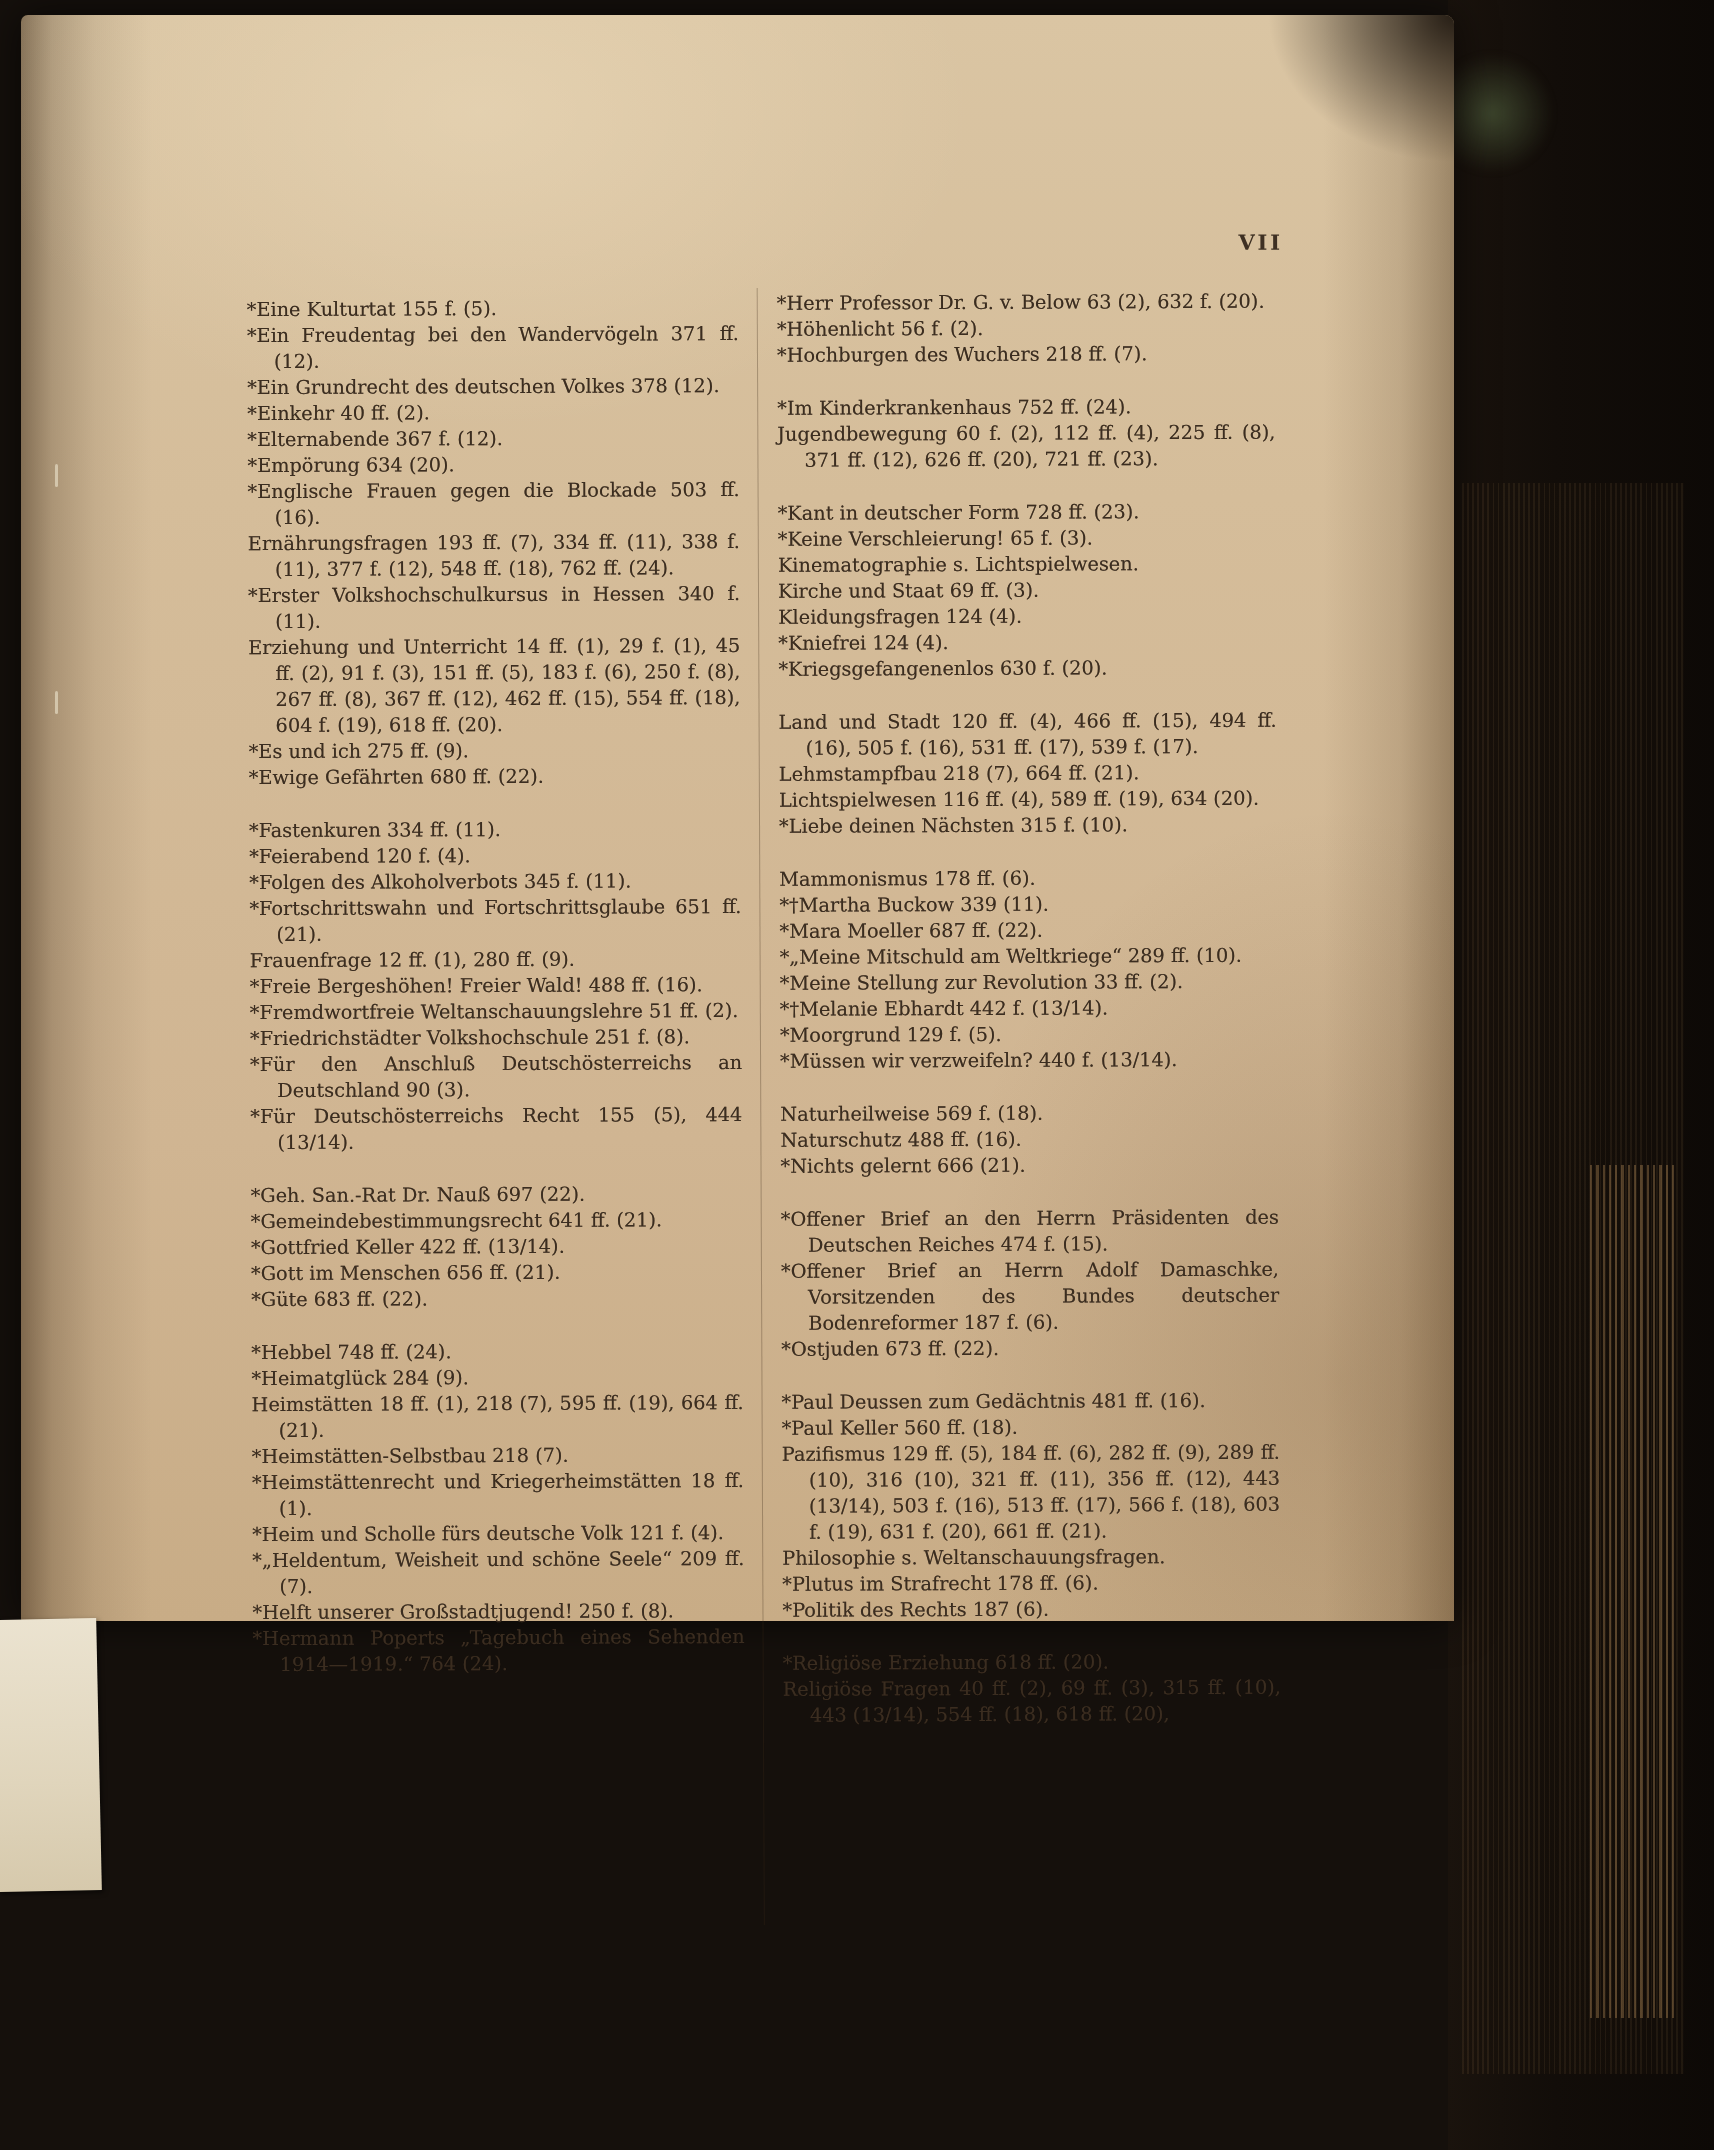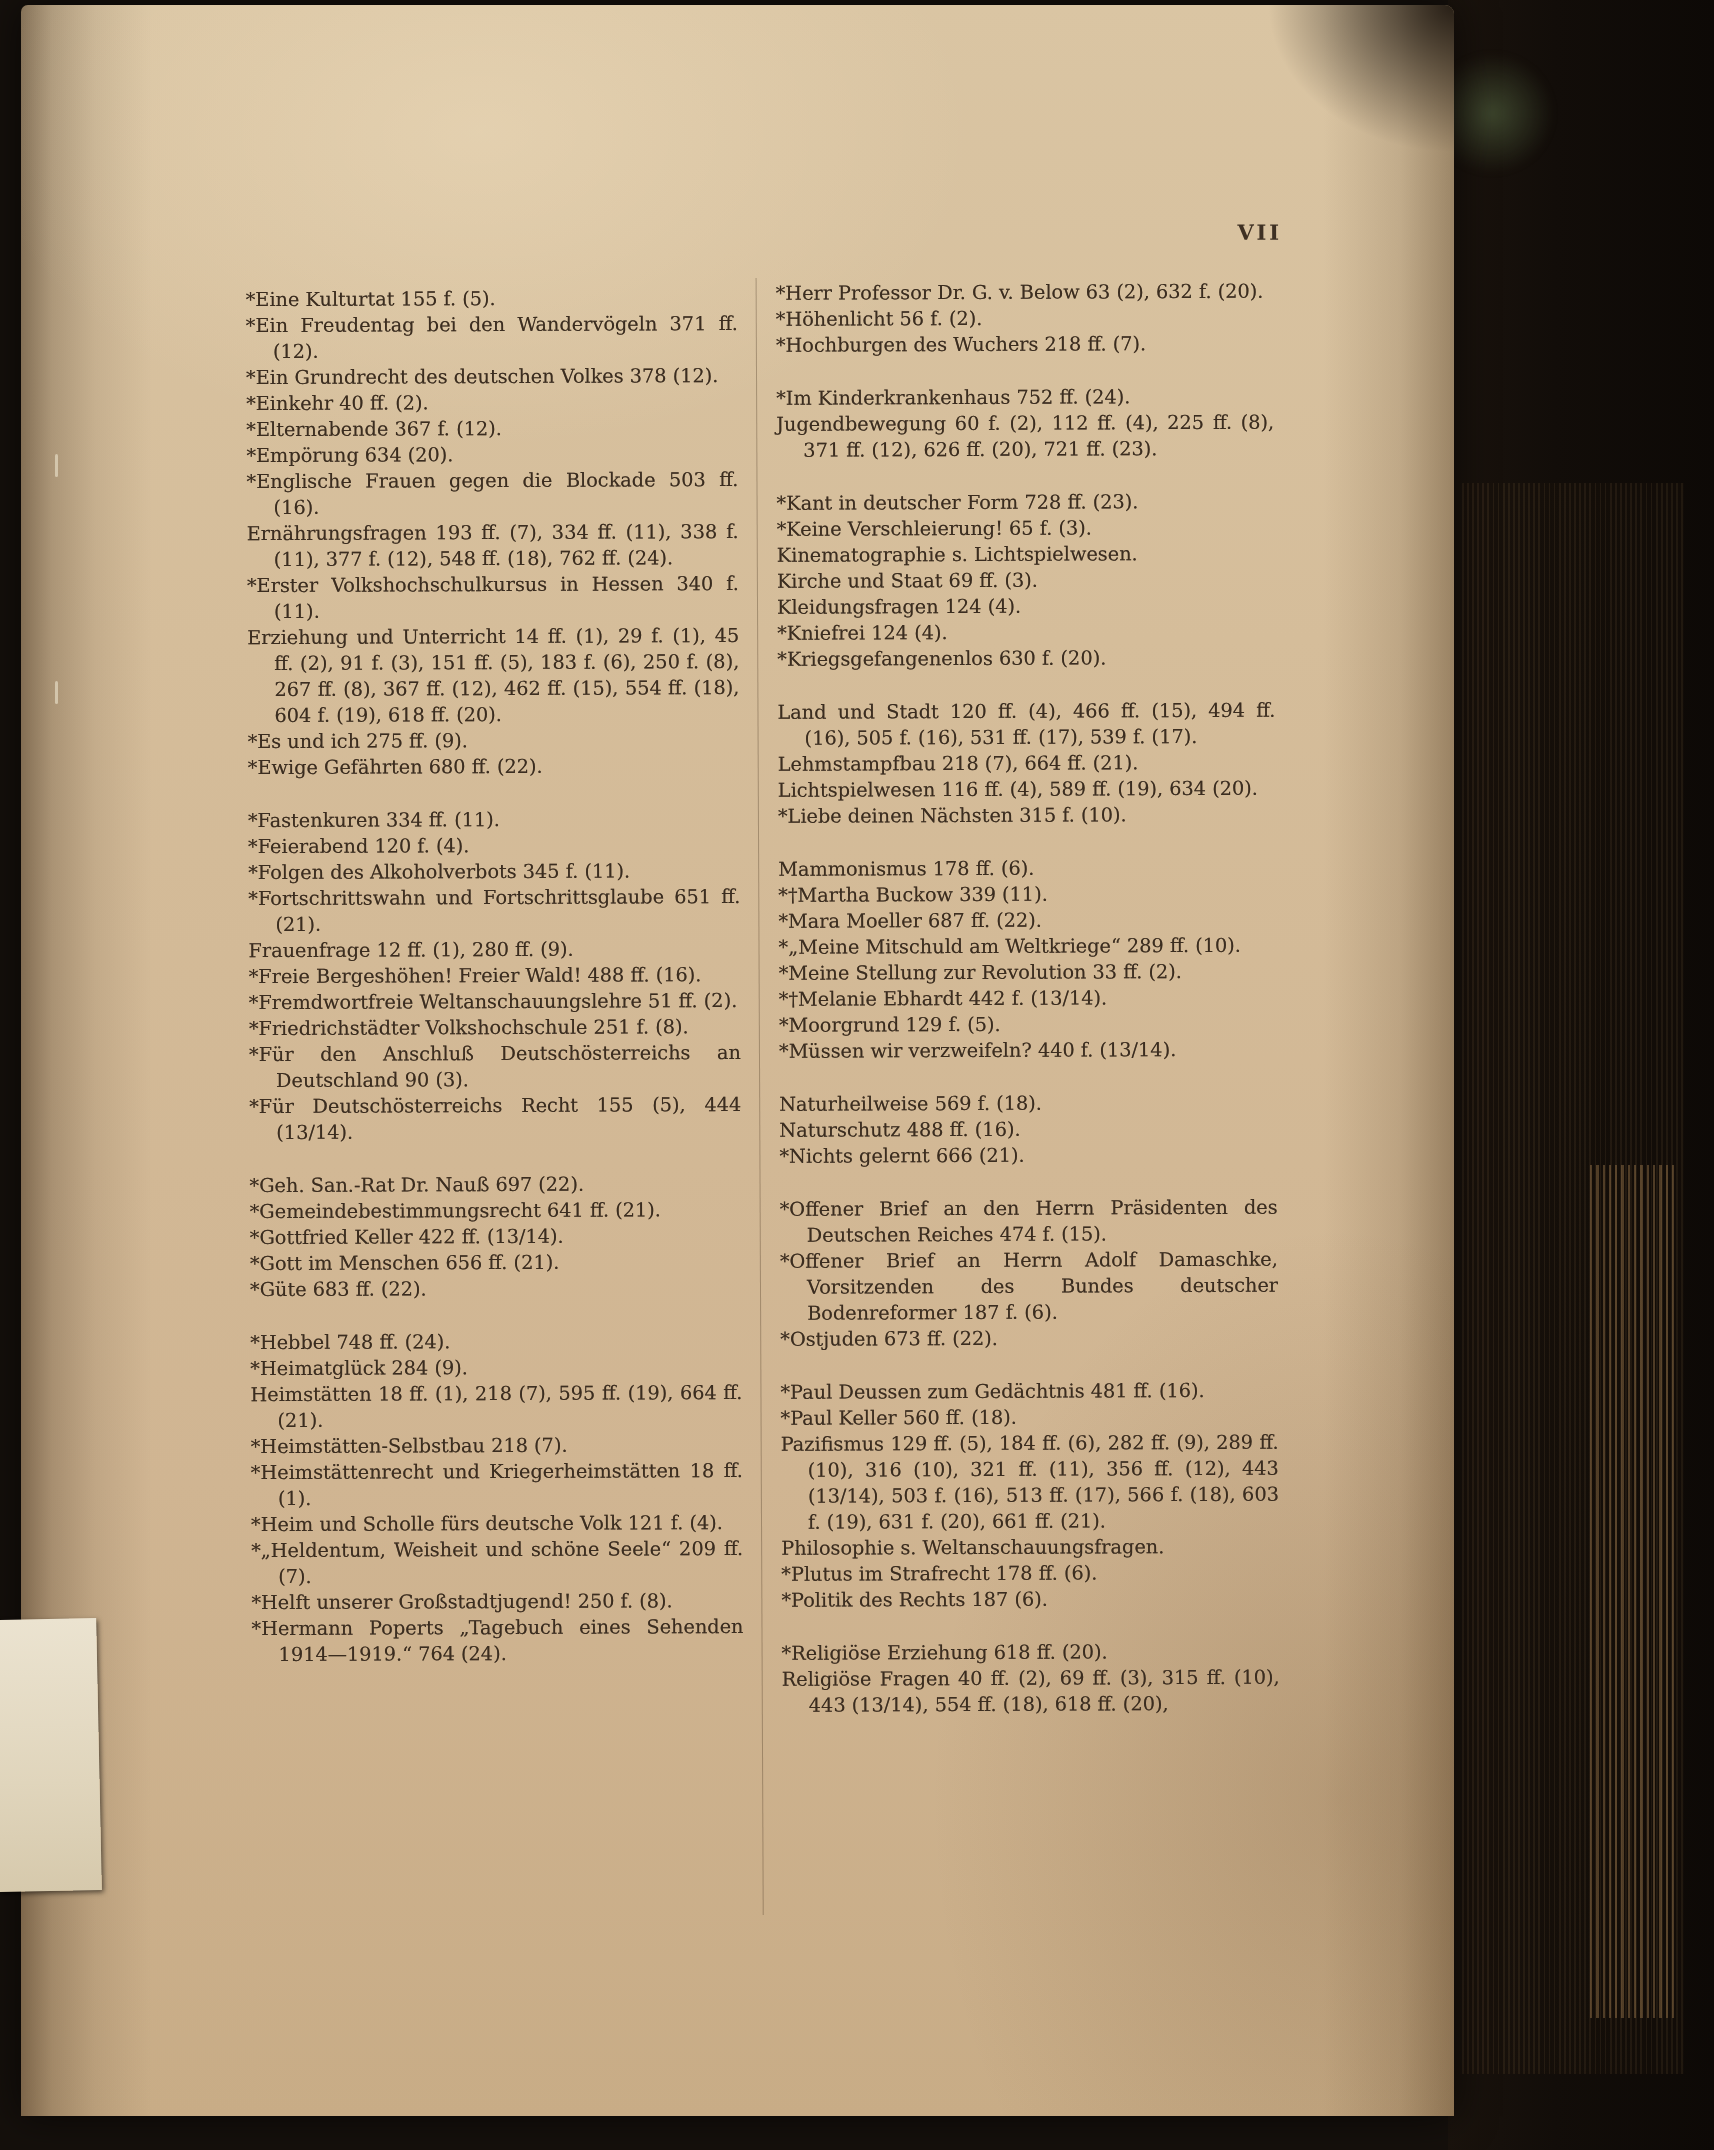--- a/index.html
+++ b/index.html
@@ -29,21 +29,21 @@
     filter:blur(0.6px);
   }
   .green-smudge {
     position:absolute; left:1404px; top:28px; width:176px; height:171px;
     background:radial-gradient(closest-side, rgba(92,112,72,0.55), transparent 70%);
     filter:blur(4.5px);
   }
 
   
   .paper {
-    position:absolute; left:20.5px; top:5px; width:1433px; height:2111px;
+    position:absolute; left:20.5px; top:15px; width:1433px; height:1606px;
     border-radius:6.8px 9px 0 0;
     background:
       radial-gradient(796px 512px at 32% 6%, rgba(255,241,212,0.28), transparent 62%),
       radial-gradient(568px 796px at 92% 85%, rgba(88,58,28,0.20), transparent 72%),
       linear-gradient(90deg, rgba(50,32,14,0.50) 0px, rgba(50,32,14,0.26) 31px,
                       rgba(50,32,14,0.10) 74px, rgba(50,32,14,0) 131px),
       linear-gradient(270deg, rgba(72,50,24,0.42) 0px, rgba(72,50,24,0.16) 54px,
                       rgba(72,50,24,0) 131px),
       linear-gradient(180deg, #dac5a3 0%, #d5bd9a 30%, #d0b592 70%, #c8ac86 100%);
     box-shadow:0 0 40px rgba(0,0,0,0.65);

